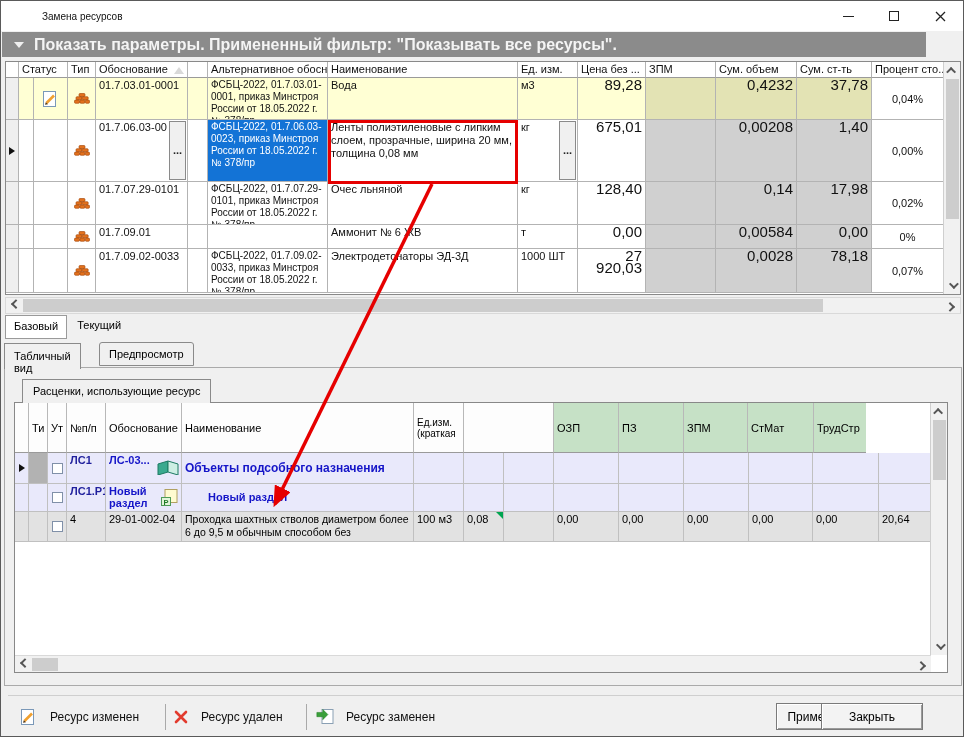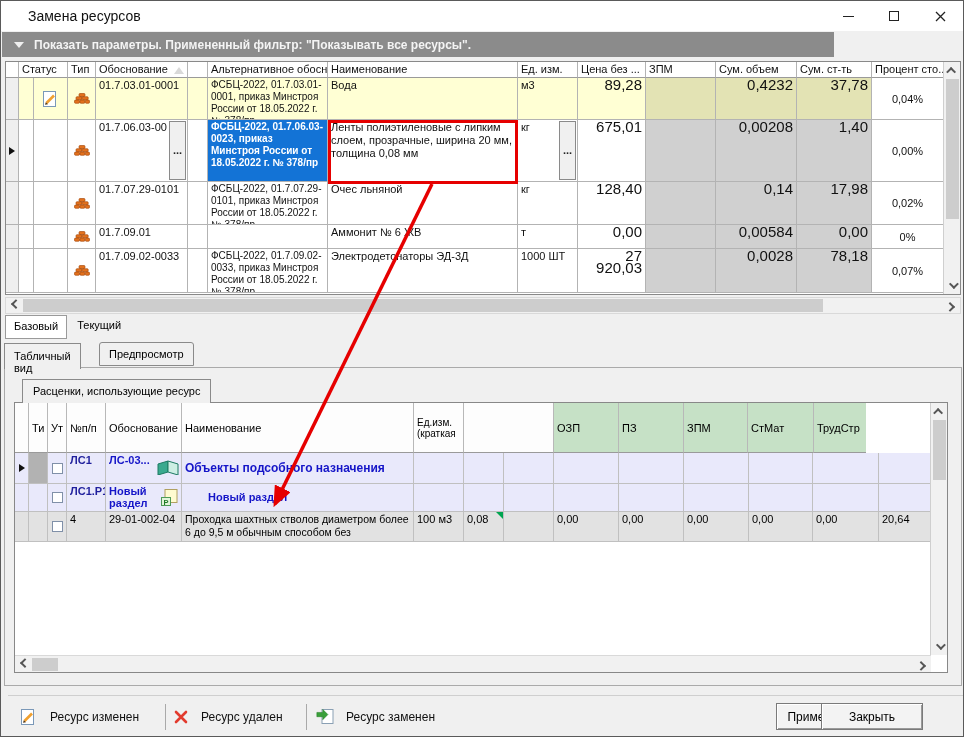--- a/index.html
+++ b/index.html
@@ -1,42 +1,42 @@
 <!DOCTYPE html>
 <html><head>
 <meta charset="utf-8">
 <style>
   * { box-sizing: border-box; margin: 0; padding: 0; }
   html,body { width:964px; height:737px; background:#cfcfcf; font-family:"Liberation Sans",sans-serif; }
   #window { position:relative; width:964px; height:737px; background:#f0f0f0; border:1px solid #5a5a5a; overflow:hidden; }
 
   
   .titlebar { position:absolute; left:0; top:0; width:100%; height:30px; background:#ffffff; display:flex; align-items:center; }
-  .title { margin-left:27px; font-size:14px; color:#111; }
+  .title { margin-left:41px; font-size:10px; color:#111; }
   .wbtns { position:absolute; right:0; top:0; height:30px; display:flex; }
   .wb { width:46px; height:30px; display:flex; align-items:center; justify-content:center; }
   .glyph-min { width:11px; height:1px; background:#222; }
   .glyph-max { width:10px; height:10px; border:1px solid #222; }
 
   
-  .filterbar { position:absolute; left:1px; top:31px; width:832px; height:25px; background:#8b8b8b; display:flex; align-items:center; color:#f4f4f4; font-size:12px; font-weight:bold; }
+  .filterbar { position:absolute; left:1px; top:31px; width:924px; height:25px; background:#8b8b8b; display:flex; align-items:center; color:#f4f4f4; font-size:16px; font-weight:bold; }
   .tri-down { width:0; height:0; border-left:5px solid transparent; border-right:5px solid transparent; border-top:6px solid #efefef; margin:0 10px 0 12px; }
 
   
   .t1 { position:absolute; left:4px; top:60px; width:956px; height:234px; background:#fff; border:1px solid #898989; overflow:hidden; }
   .t1h, .t1row { display:flex; width:937px; }
   .hc { background:#fff; border-right:1px solid #b3b3b3; border-bottom:1px solid #9a9a9a; font-size:11px; color:#111; padding:1px 3px; height:16px; overflow:hidden; white-space:nowrap; }
   .c { border-right:1px solid #b3b3b3; border-bottom:1px solid #b3b3b3; font-size:10px; line-height:12px; padding:1px 3px; overflow:hidden; position:relative; color:#111; }
   .fs11 { font-size:11px; line-height:13px; }
   .gut { background:#efefef; display:flex; }
   .num { text-align:right; font-size:15px; }
   .pctc { display:flex; align-items:center; justify-content:center; font-size:11px; background:#fff; }
   .ry .bgy { background:#ffffd4; } .ry .shd { background:#e3e3b4; }
   .rw .bgy { background:#ffffff; } .rw .shd { background:#d0d0d0; }
-  .sel { background:#1373d6 !important; color:#fff;font-weight:bold; }
+  .sel { background:#1373d6 !important; color:#fff; }
   .w-g{width:13px} .w-b1{width:15px} .w-st{width:34px} .w-stg{width:49px} .w-tip{width:28px}
   .w-obj{width:92px} .w-b2{width:20px} .w-alt{width:120px} .w-nam{width:190px} .w-ed{width:60px}
   .w-pr{width:68px} .w-zpm{width:70px} .w-vol{width:81px} .w-cost{width:75px} .w-pct{width:71px;border-right:none}
   .mark { width:0; height:0; border-left:6px solid #101010; border-top:4px solid transparent; border-bottom:4px solid transparent; margin:auto; }
   .icent { display:flex; align-items:center; justify-content:center; }
   .ell { position:absolute; right:1px; top:1px; bottom:1px; width:17px; background:#f0f0f0; border:1px solid #8a8a8a; display:flex; align-items:center; justify-content:center; font-size:11px; font-weight:bold; color:#222; }
   .sortup { display:inline-block; width:0; height:0; border-left:5px solid transparent; border-right:5px solid transparent; border-bottom:7px solid #d9d9d9; margin-left:6px; vertical-align:middle; }
 
   
   .vsb { position:absolute; top:0; right:0; width:17px; background:#f1f1f1; border-left:1px solid #cfcfcf; }

